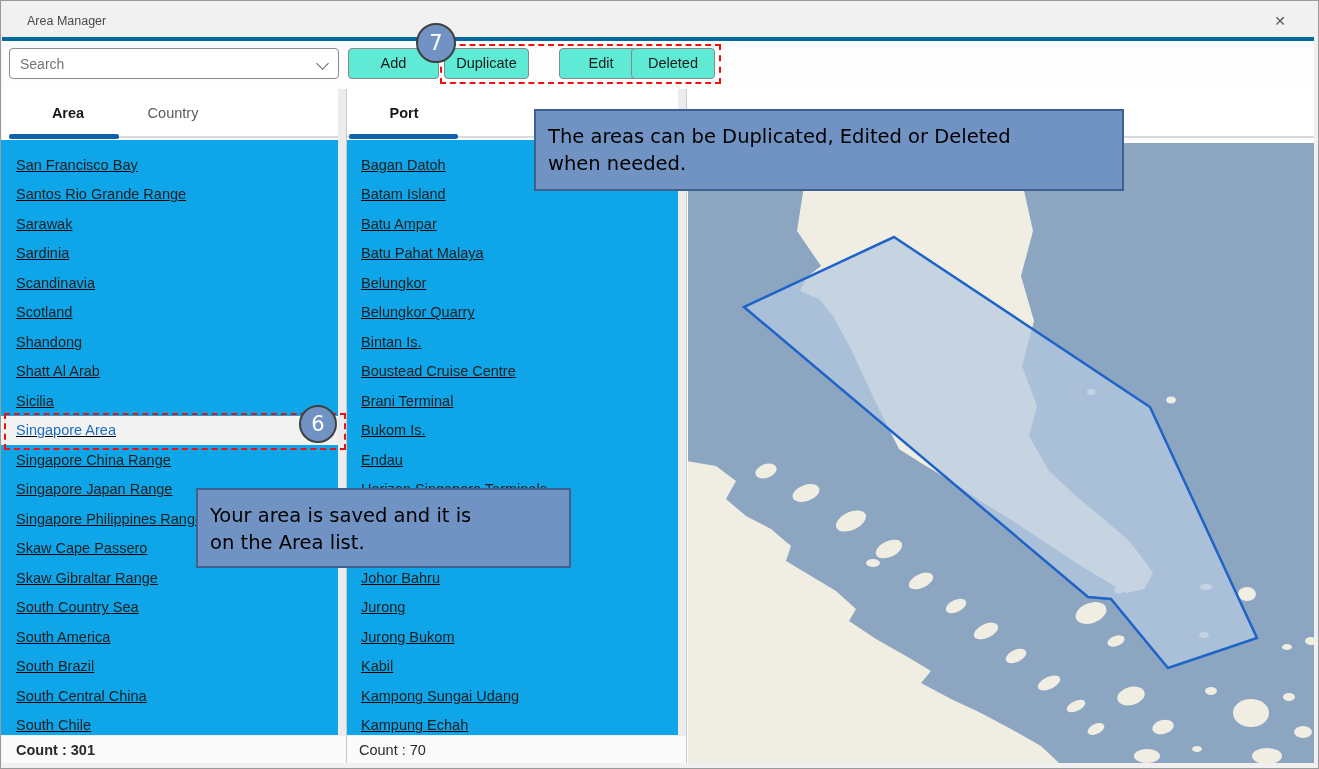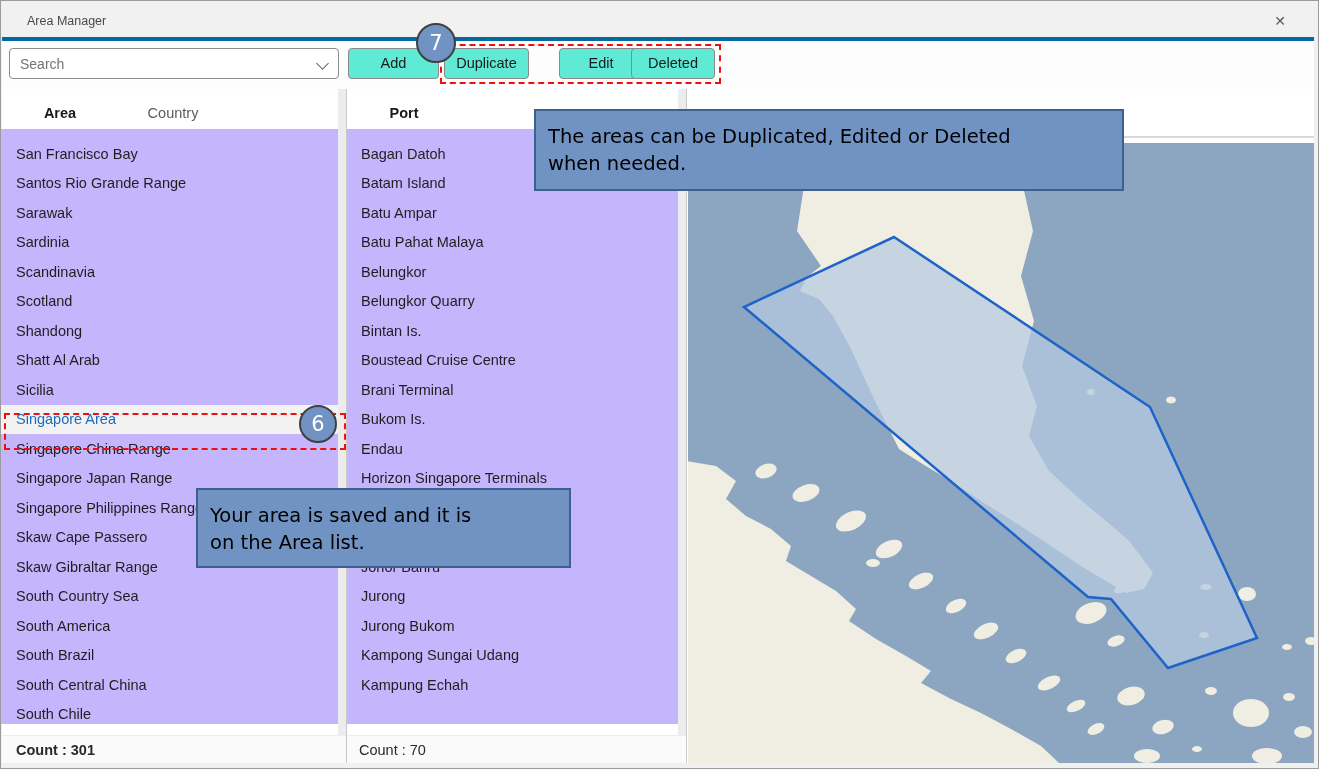--- a/index.html
+++ b/index.html
@@ -35,21 +35,21 @@
   .btn-del{ left:630px; width:84px; }
   
   .main{ position:absolute; left:1px; top:88px; width:1312px; height:674px; background:#fff; }
   .vdiv{ position:absolute; top:88px; height:674px; width:1px; background:#c9c9c9; }
   .gutter{ position:absolute; top:88px; height:674px; width:8px; background:#ececec; }
   .tab{ position:absolute; top:90px; height:44px; display:flex; align-items:center;
     justify-content:center; font-size:14.5px; color:#5c5c5c; cursor:pointer; }
   .tab.active{ color:#191919; font-weight:bold; }
   .tabline-gray{ position:absolute; top:135px; height:2px; background:#d9d9d9; }
   .tabline-blue{ position:absolute; top:133px; height:5px; background:var(--underline); border-radius:2px; }
-  .list{ position:absolute; top:128px; height:595px; overflow:hidden; padding-top:10px; background:#c4b5fd; }
+  .list{ position:absolute; top:139px; height:595px; overflow:hidden; padding-top:10px; background:#0ea5e9;text-decoration:underline; }
   .row{ height:29.5px; display:flex; align-items:center; padding-left:15px;
     font-size:14.5px; color:#1f1f1f; white-space:nowrap; cursor:pointer; }
   .row.selected{ background:#f2f2f2; color:var(--seltext); }
   .list-mid .row{ padding-left:14px; }
   .statusbar{ position:absolute; top:734px; height:28px; background:#fafafa;
     border-top:1px solid #ededed; display:flex; align-items:center;
     font-size:14.5px; color:#2a2a2a; z-index:3; }
   
   .map-wrap{ position:absolute; left:687px; top:142px; width:626px; height:620px; }
   
@@ -80,21 +80,21 @@
   <div class="toolbar"></div>
   <input class="search" placeholder="Search" style="">
   <span class="chevron"></span>
   <div class="btn btn-add">Add</div>
   <div class="btn btn-dup">Duplicate</div>
   <div class="btn btn-edit">Edit</div>
   <div class="btn btn-del">Deleted</div>
 
   <div class="main"></div>
 
-  <div class="tab active" style="left:4px;width:110px;">Area</div>
+  <div class="tab active" style="left:12px;width:110px;">Area</div>
   <div class="tab" style="left:118px;width:108px;">Country</div>
   <div class="tabline-gray" style="left:8px;width:329px;"></div>
   <div class="tabline-blue" style="left:8px;width:110px;"></div>
   <div class="list" style="left:0;width:337px;">
       <div class="row">San Francisco Bay</div>
       <div class="row">Santos Rio Grande Range</div>
       <div class="row">Sarawak</div>
       <div class="row">Sardinia</div>
       <div class="row">Scandinavia</div>
       <div class="row">Scotland</div>
@@ -133,20 +133,21 @@
       <div class="row">Boustead Cruise Centre</div>
       <div class="row">Brani Terminal</div>
       <div class="row">Bukom Is.</div>
       <div class="row">Endau</div>
       <div class="row">Horizon Singapore Terminals</div>
       <div class="row"></div>
       <div class="row"></div>
       <div class="row">Johor Bahru</div>
       <div class="row">Jurong</div>
       <div class="row">Jurong Bukom</div>
+      <div class="row">Kabil</div>
       <div class="row">Kampong Sungai Udang</div>
       <div class="row">Kampung Echah</div>
     </div>
   <div class="gutter" style="left:677px;"></div>
   <div class="statusbar" style="left:346px;width:339px;padding-left:12px;">
     <span>Count : 70</span>
   </div>
   <div class="vdiv" style="left:685px;"></div>
 
   <div class="tabline-gray" style="left:686px;width:627px;"></div>

